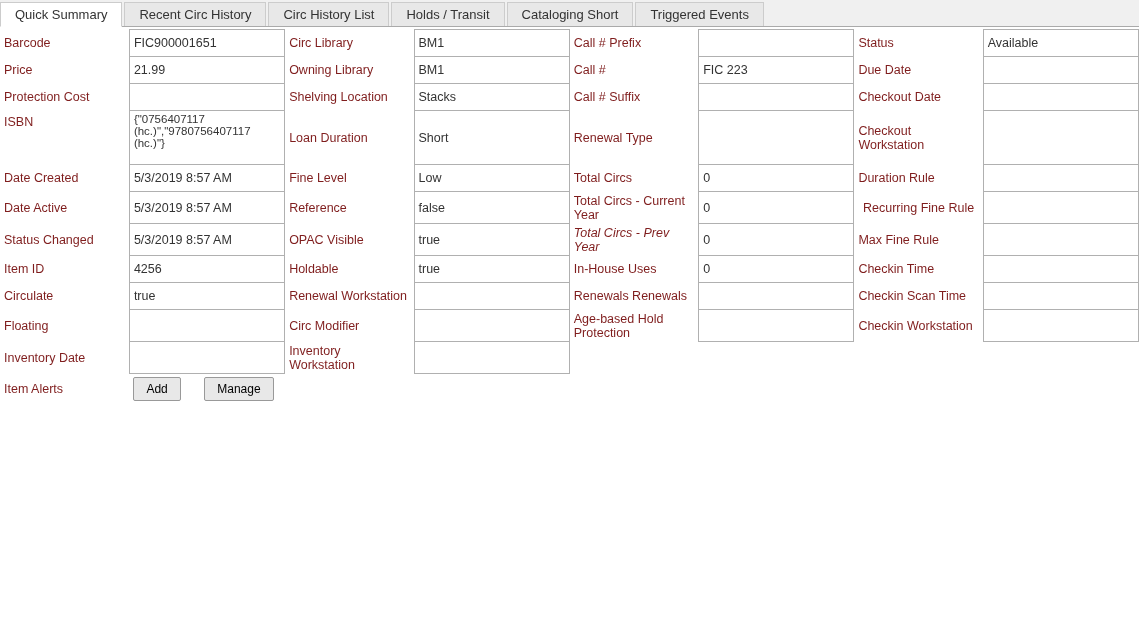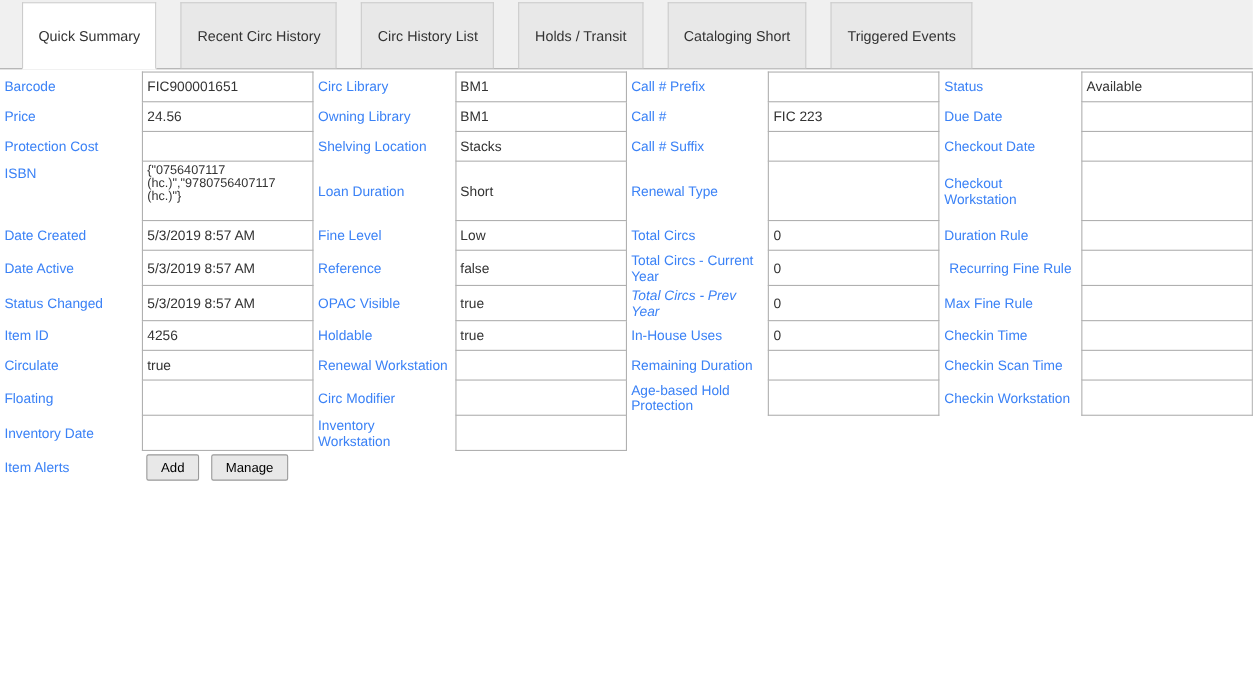--- a/index.html
+++ b/index.html
@@ -1,26 +1,25 @@
 <!DOCTYPE html>
 <html><head>
   <meta charset="utf-8">
   <style>
     * { box-sizing: border-box; margin: 0; padding: 0; }
     body { font-family: Arial, sans-serif; font-size: 13px; background: #fff; color: #333; }
     .tab {
-      padding: 22px 14px;
+      padding: 4px 14px;
       cursor: pointer;
       border: 1px solid #ccc;
       border-bottom: none;
       background: #e8e8e8;
       margin-right: 2px;
       font-size: 13px;
       color: #333;
-      margin-left: 20px;
     }
     .tab.active {
       background: #fff;
       border-bottom: 1px solid #fff;
       margin-bottom: -1px;
       z-index: 1;
     }
 
     
     table.main-table {
@@ -28,38 +27,38 @@
       border-collapse: collapse;
       table-layout: fixed;
     }
     table.main-table td {
       font-size: 12.5px;
       padding: 2px 4px;
       vertical-align: middle;
       overflow: hidden;
     }
     td.field-label {
-      color: #3b82f6;
+      color: #7f1d1d;
       width: 100px;
     }
     td.field-value {
       border: 1px solid #b0b0b0;
       background: #fff;
       height: 27px;
       width: 120px;
     }
 
     .btn {
       padding: 4px 12px;
       font-size: 12px;
       border: 1px solid #999;
       background: #e8e8e8;
       cursor: pointer;
       border-radius: 2px;
-      margin-right: 8px;
+      margin-right: 20px;
     }
   </style>
 </head>
 <body>
 
 <div style="display:flex; border-bottom:1px solid #aaa; background:#f0f0f0; padding-top:2px;">
   <div class="tab active">Quick Summary</div>
   <div class="tab">Recent Circ History</div>
   <div class="tab">Circ History List</div>
   <div class="tab">Holds / Transit</div>
@@ -77,21 +76,21 @@
       <td class="field-label">Circ Library</td>
       <td class="field-value">BM1</td>
       <td class="field-label">Call # Prefix</td>
       <td class="field-value"></td>
       <td class="field-label">Status</td>
       <td class="field-value">Available</td>
     </tr>
 
     <tr>
       <td class="field-label">Price</td>
-      <td class="field-value">24.56</td>
+      <td class="field-value">21.99</td>
       <td class="field-label">Owning Library</td>
       <td class="field-value">BM1</td>
       <td class="field-label">Call #</td>
       <td class="field-value">FIC 223</td>
       <td class="field-label">Due Date</td>
       <td class="field-value"></td>
     </tr>
 
     <tr>
       <td class="field-label">Protection Cost</td>
@@ -157,21 +156,21 @@
       <td class="field-value">0</td>
       <td class="field-label">Checkin Time</td>
       <td class="field-value"></td>
     </tr>
 
     <tr>
       <td class="field-label">Circulate</td>
       <td class="field-value">true</td>
       <td class="field-label" style="white-space:normal;">Renewal Workstation</td>
       <td class="field-value"></td>
-      <td class="field-label" style="white-space:normal;">Remaining Duration</td>
+      <td class="field-label" style="white-space:normal;">Renewals Renewals</td>
       <td class="field-value"></td>
       <td class="field-label" style="white-space:normal;">Checkin Scan Time</td>
       <td class="field-value"></td>
     </tr>
 
     <tr>
       <td class="field-label">Floating</td>
       <td class="field-value"></td>
       <td class="field-label">Circ Modifier</td>
       <td class="field-value"></td>

